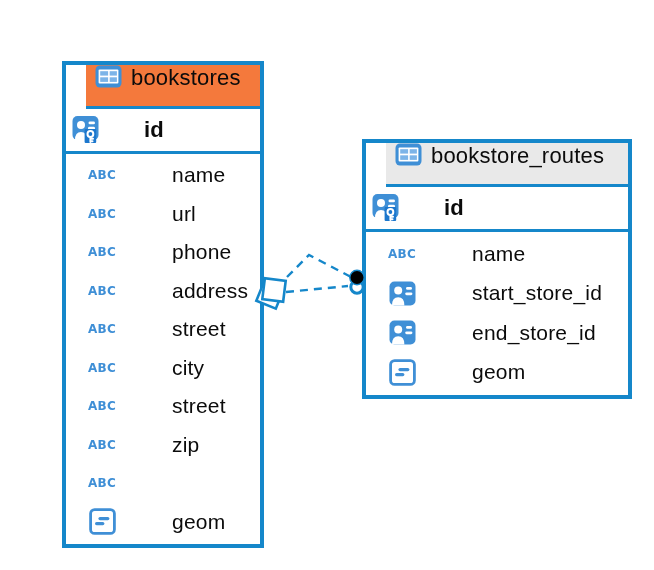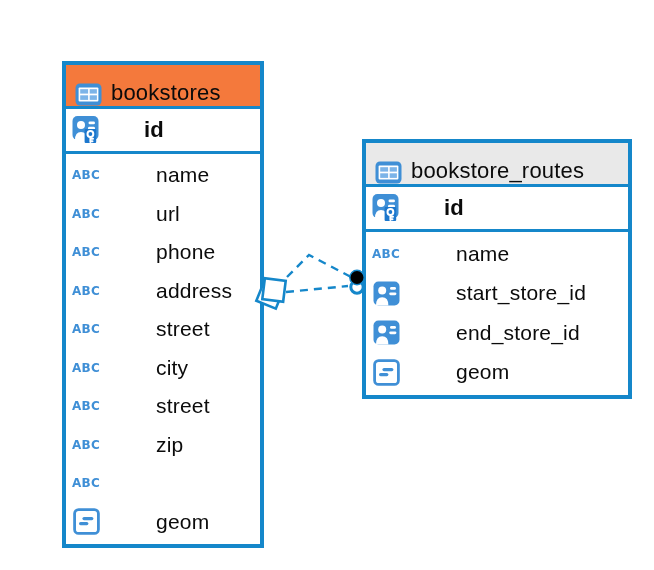--- a/index.html
+++ b/index.html
@@ -16,32 +16,32 @@
     position:relative;width:654px;height:570px;background:#ffffff;overflow:hidden;
     font-family:"Liberation Sans",sans-serif;color:var(--ink);
   }
   .table-card{
     position:absolute;box-sizing:border-box;background:#fff;
     border:4px solid var(--blue);display:flex;flex-direction:column;
   }
   #table-bookstores{left:62px;top:61px;width:202px;height:487px;z-index:1;}
   #table-bookstore-routes{left:362px;top:139px;width:270px;height:260px;z-index:1;}
   .t-header{
-    display:flex;align-items:flex-end;gap:8px;padding:0 6px 0 7px;
-    border-bottom:3px solid var(--blue);flex:0 0 auto;height:41px;
+    display:flex;align-items:flex-start;gap:8px;padding:0 6px 0 7px;
+    border-bottom:3px solid var(--blue);flex:0 0 auto;height:41px;margin-left:20px;
   }
   .t-header.orange{background:var(--orange);}
   .t-header.gray{background:var(--gray);}
   .t-title{font-size:22px;letter-spacing:0.2px;white-space:nowrap;}
   .pk-row{
     display:flex;align-items:center;gap:8px;padding:0 6px 0 5px;height:42px;
     border-bottom:3px solid var(--blue);flex:0 0 auto;
   }
   .pk-name{font-size:22px;font-weight:bold;letter-spacing:0.2px;margin-left:35px;}
-  .t-body{flex:1 1 auto;display:flex;flex-direction:column;padding:2px 0 3px 0;}
+  .t-body{flex:1 1 auto;display:flex;flex-direction:column;padding:2px 0 3px 16px;}
   .col-row{flex:1 1 0;display:flex;align-items:center;gap:8px;padding-left:5px;min-height:0;}
   .col-name{font-size:21px;letter-spacing:0.2px;white-space:nowrap;margin-left:47px;}
   .icon-cell{width:30px;flex:0 0 30px;display:flex;justify-content:center;align-items:center;}
   .abc{
     font-family:"DejaVu Sans",sans-serif;font-weight:800;font-size:12px;
     color:var(--icon-blue);letter-spacing:0.2px;transform:scaleY(1.05);
   }
   svg.connector{position:absolute;left:0;top:0;z-index:3;pointer-events:none;}
   .dash{fill:none;stroke:var(--blue);stroke-width:2.4;stroke-dasharray:8 6;}
   .rhombus{fill:#fff;stroke:var(--blue);stroke-width:2.6;}

